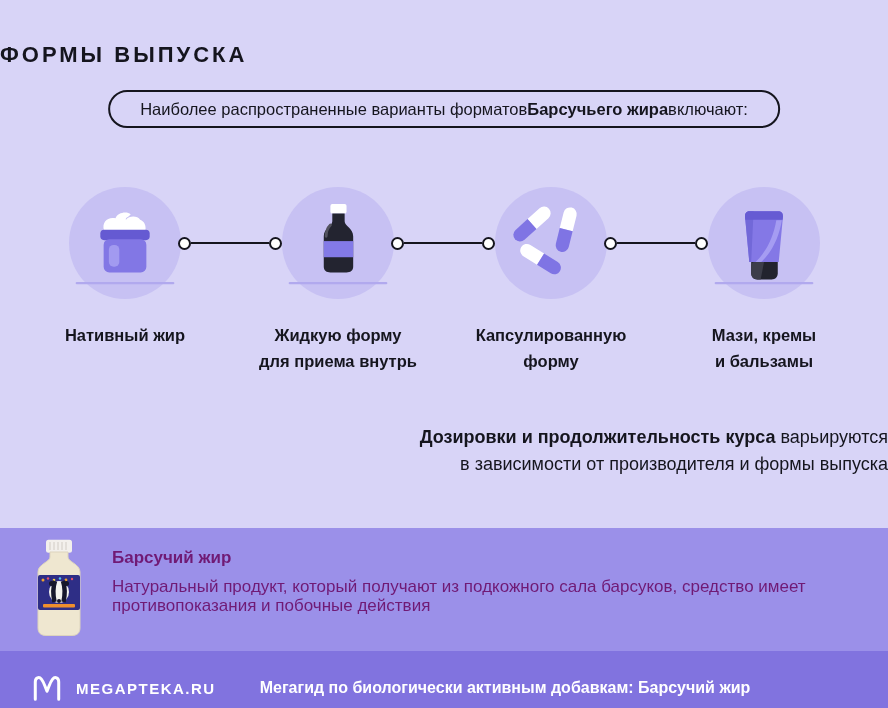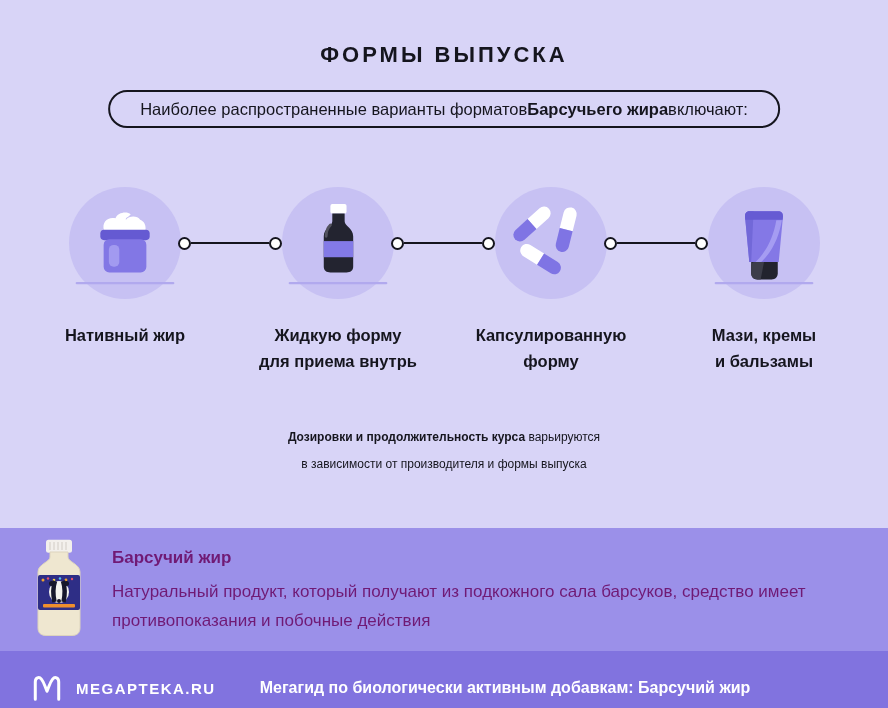--- a/index.html
+++ b/index.html
@@ -4,21 +4,21 @@
 <style>
   html,body{margin:0;padding:0;}
   .canvas{
     position:relative;width:888px;height:708px;overflow:hidden;
     background:var(--page-bg,#d8d4f7);
     font-family:"Liberation Sans","DejaVu Sans",sans-serif;
     color:var(--text-dark,#15151e);
   }
   .page-title{
     position:absolute;top:42px;left:0;width:888px;margin:0;
-    text-align:center;font-size:22px;font-weight:bold;letter-spacing:3px;
+    text-align:left;font-size:22px;font-weight:bold;letter-spacing:3px;
     color:var(--text-dark,#15151e);
   }
   .intro-pill{
     position:absolute;top:90px;left:50%;transform:translateX(-50%);
     height:34px;padding:17px 30px;box-sizing:border-box;
     border:2px solid var(--text-dark,#15151e);border-radius:19px;
     display:flex;align-items:center;white-space:nowrap;
     font-size:16.5px;
   }
   .circle{
@@ -36,30 +36,30 @@
     flex:0 0 auto;
   }
   .cline{flex:1 1 auto;height:2.5px;background:var(--text-dark,#15151e);}
   .form-label{
     position:absolute;top:322px;width:240px;
     text-align:center;font-size:16.5px;font-weight:600;line-height:26px;
   }
   .l1{left:5px}.l2{left:218px}.l3{left:431px}.l4{left:644px}
   .note{
     position:absolute;top:424px;left:0;width:888px;
-    text-align:center;font-size:12px;line-height:27px;
+    text-align:right;font-size:18px;line-height:27px;
   }
   .product-band{
     position:absolute;top:528px;left:0;width:888px;height:123px;
     background:var(--band-bg,#9b90e9);
   }
   .product-photo{position:absolute;left:30px;top:11px;width:58px;height:98px;}
   .product-text{position:absolute;left:112px;top:20px;width:770px;color:#701a75;}
   .product-title{font-size:17px;font-weight:bold;margin:0 0 9px 0;}
-  .product-desc{font-size:17px;line-height:29px;margin:0;}
+  .product-desc{font-size:17px;line-height:19px;margin:0;}
   .footer{
     position:absolute;top:651px;left:0;width:888px;height:74px;
     background:var(--footer-bg,#8173df);
     display:flex;align-items:center;color:#fff;
   }
   .footer-logo{margin-left:30px;flex:0 0 auto;display:flex;align-items:center;}
   .footer-brand{margin-left:12px;font-size:15px;font-weight:bold;letter-spacing:1.5px;white-space:nowrap;}
   .footer-text{margin-left:44px;font-size:16px;font-weight:bold;white-space:nowrap;}
   svg{display:block}
 </style>

